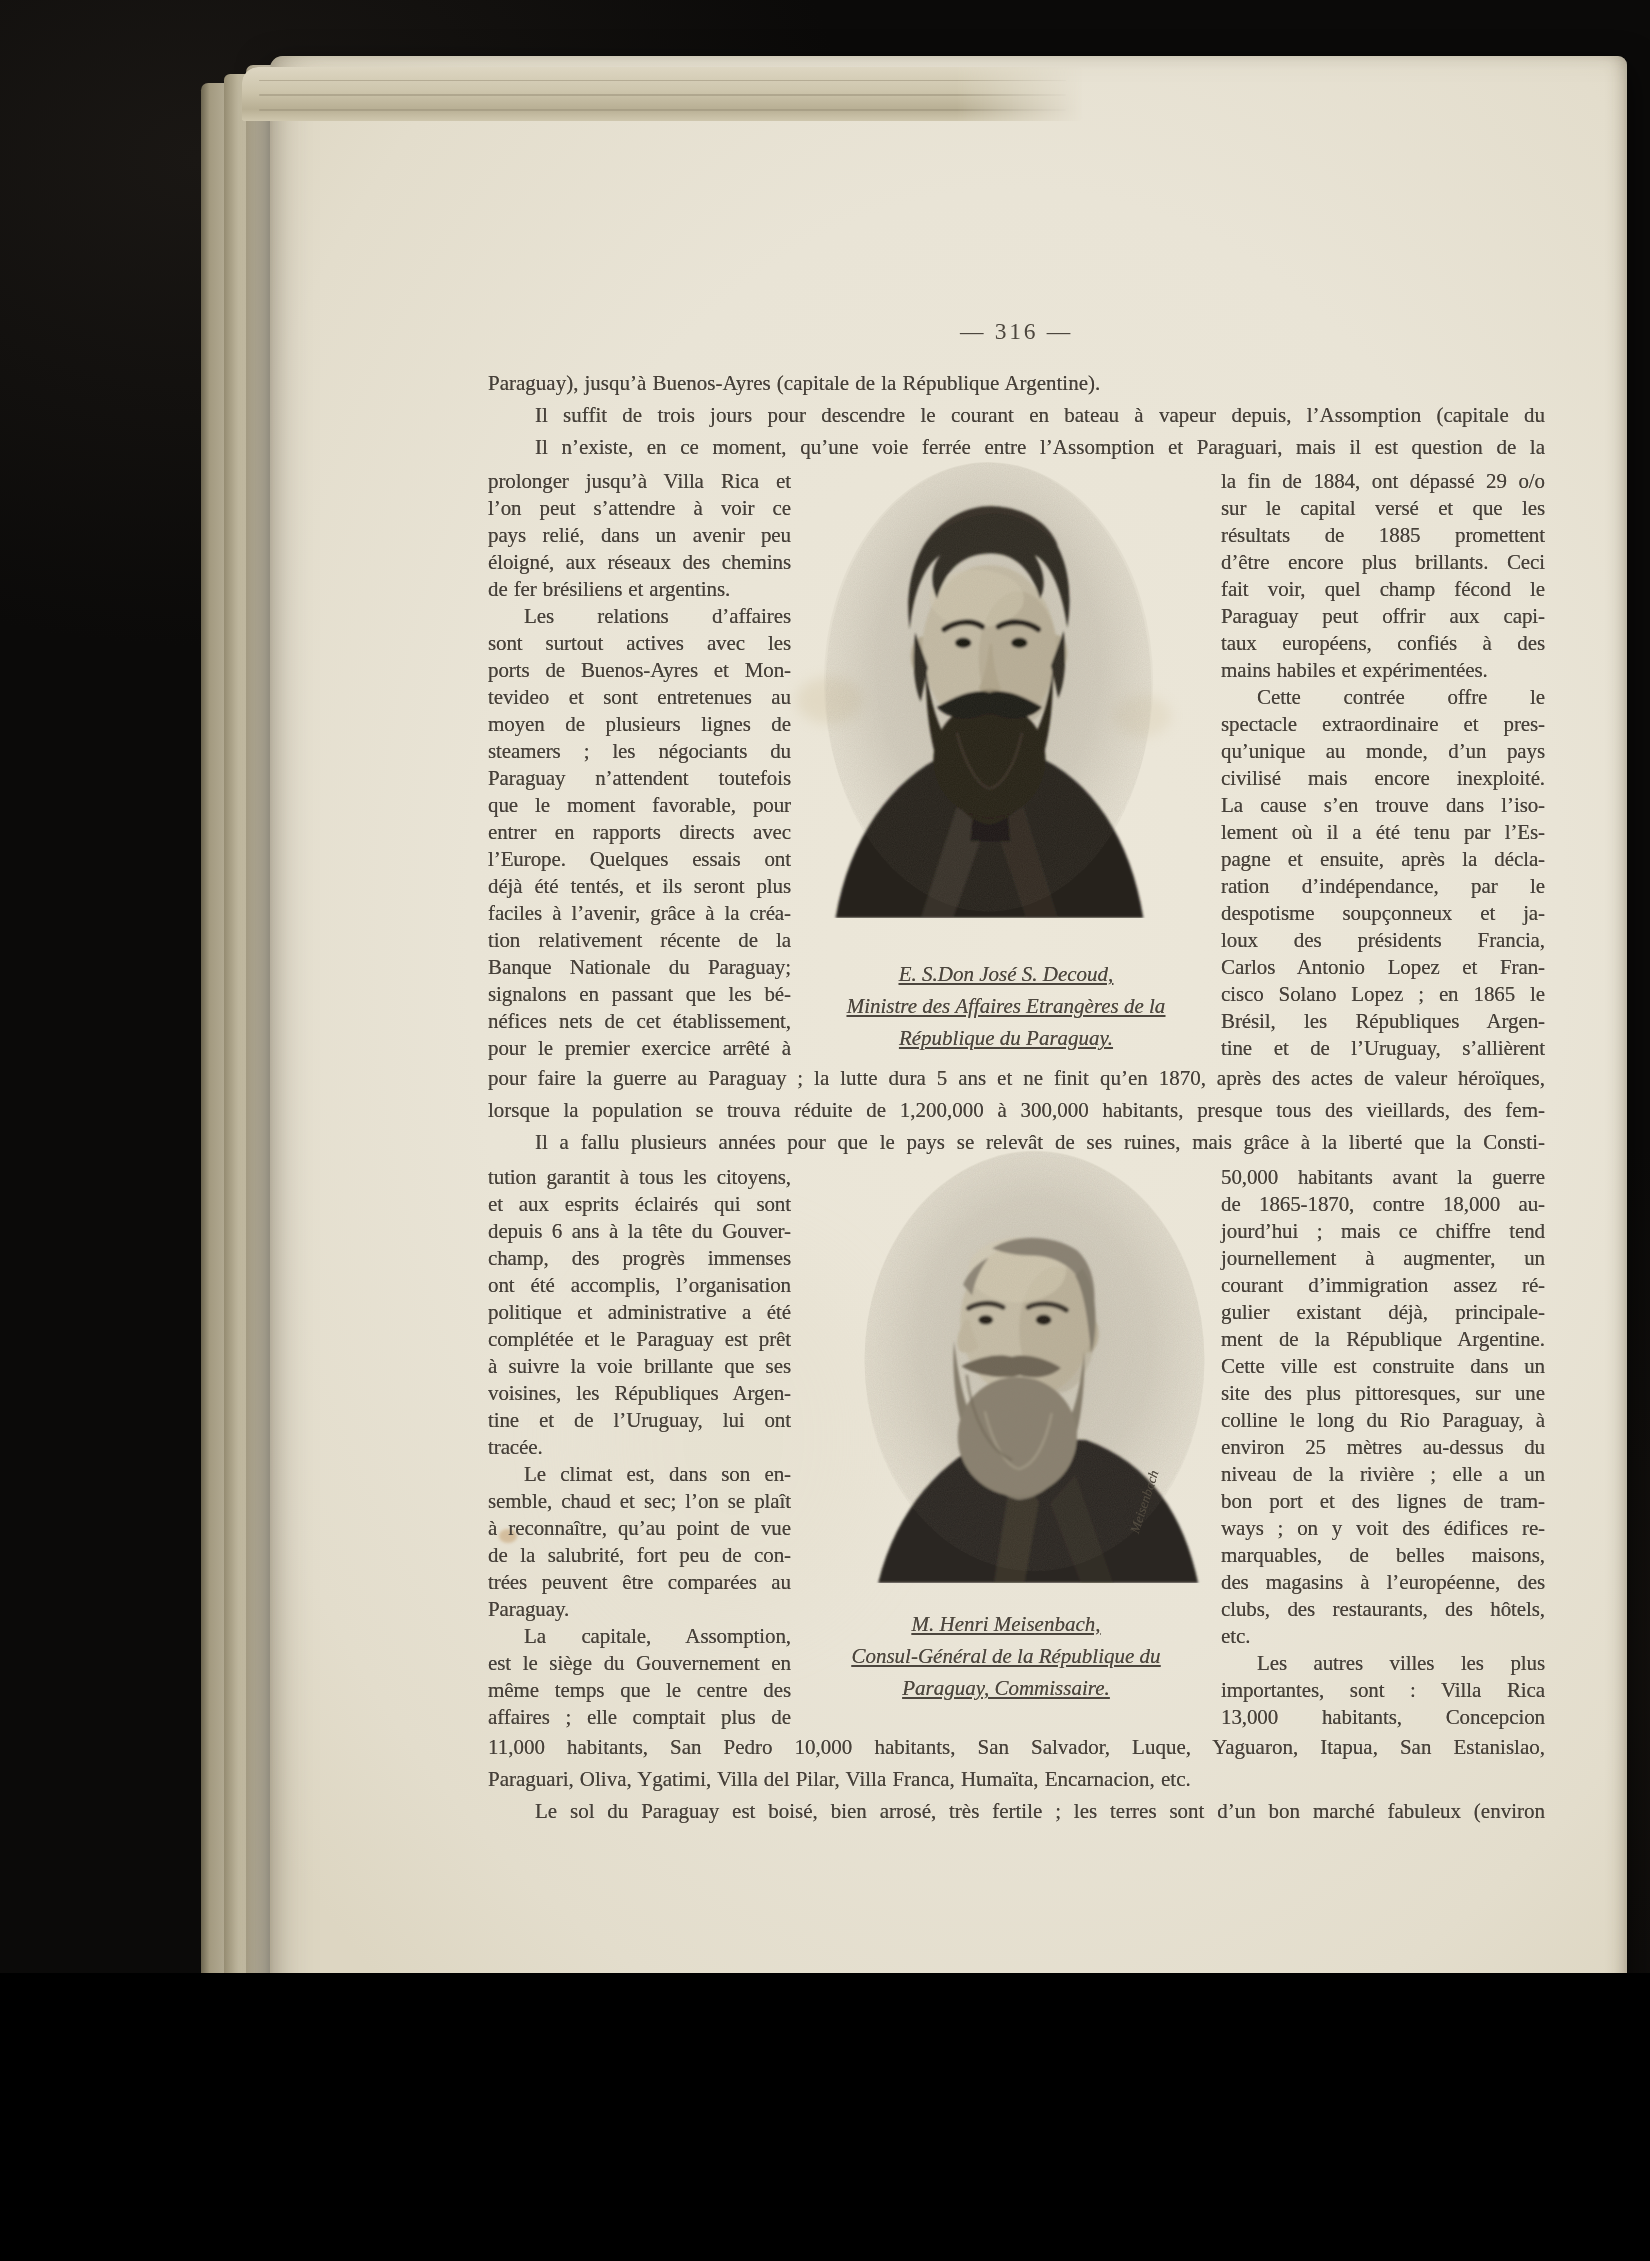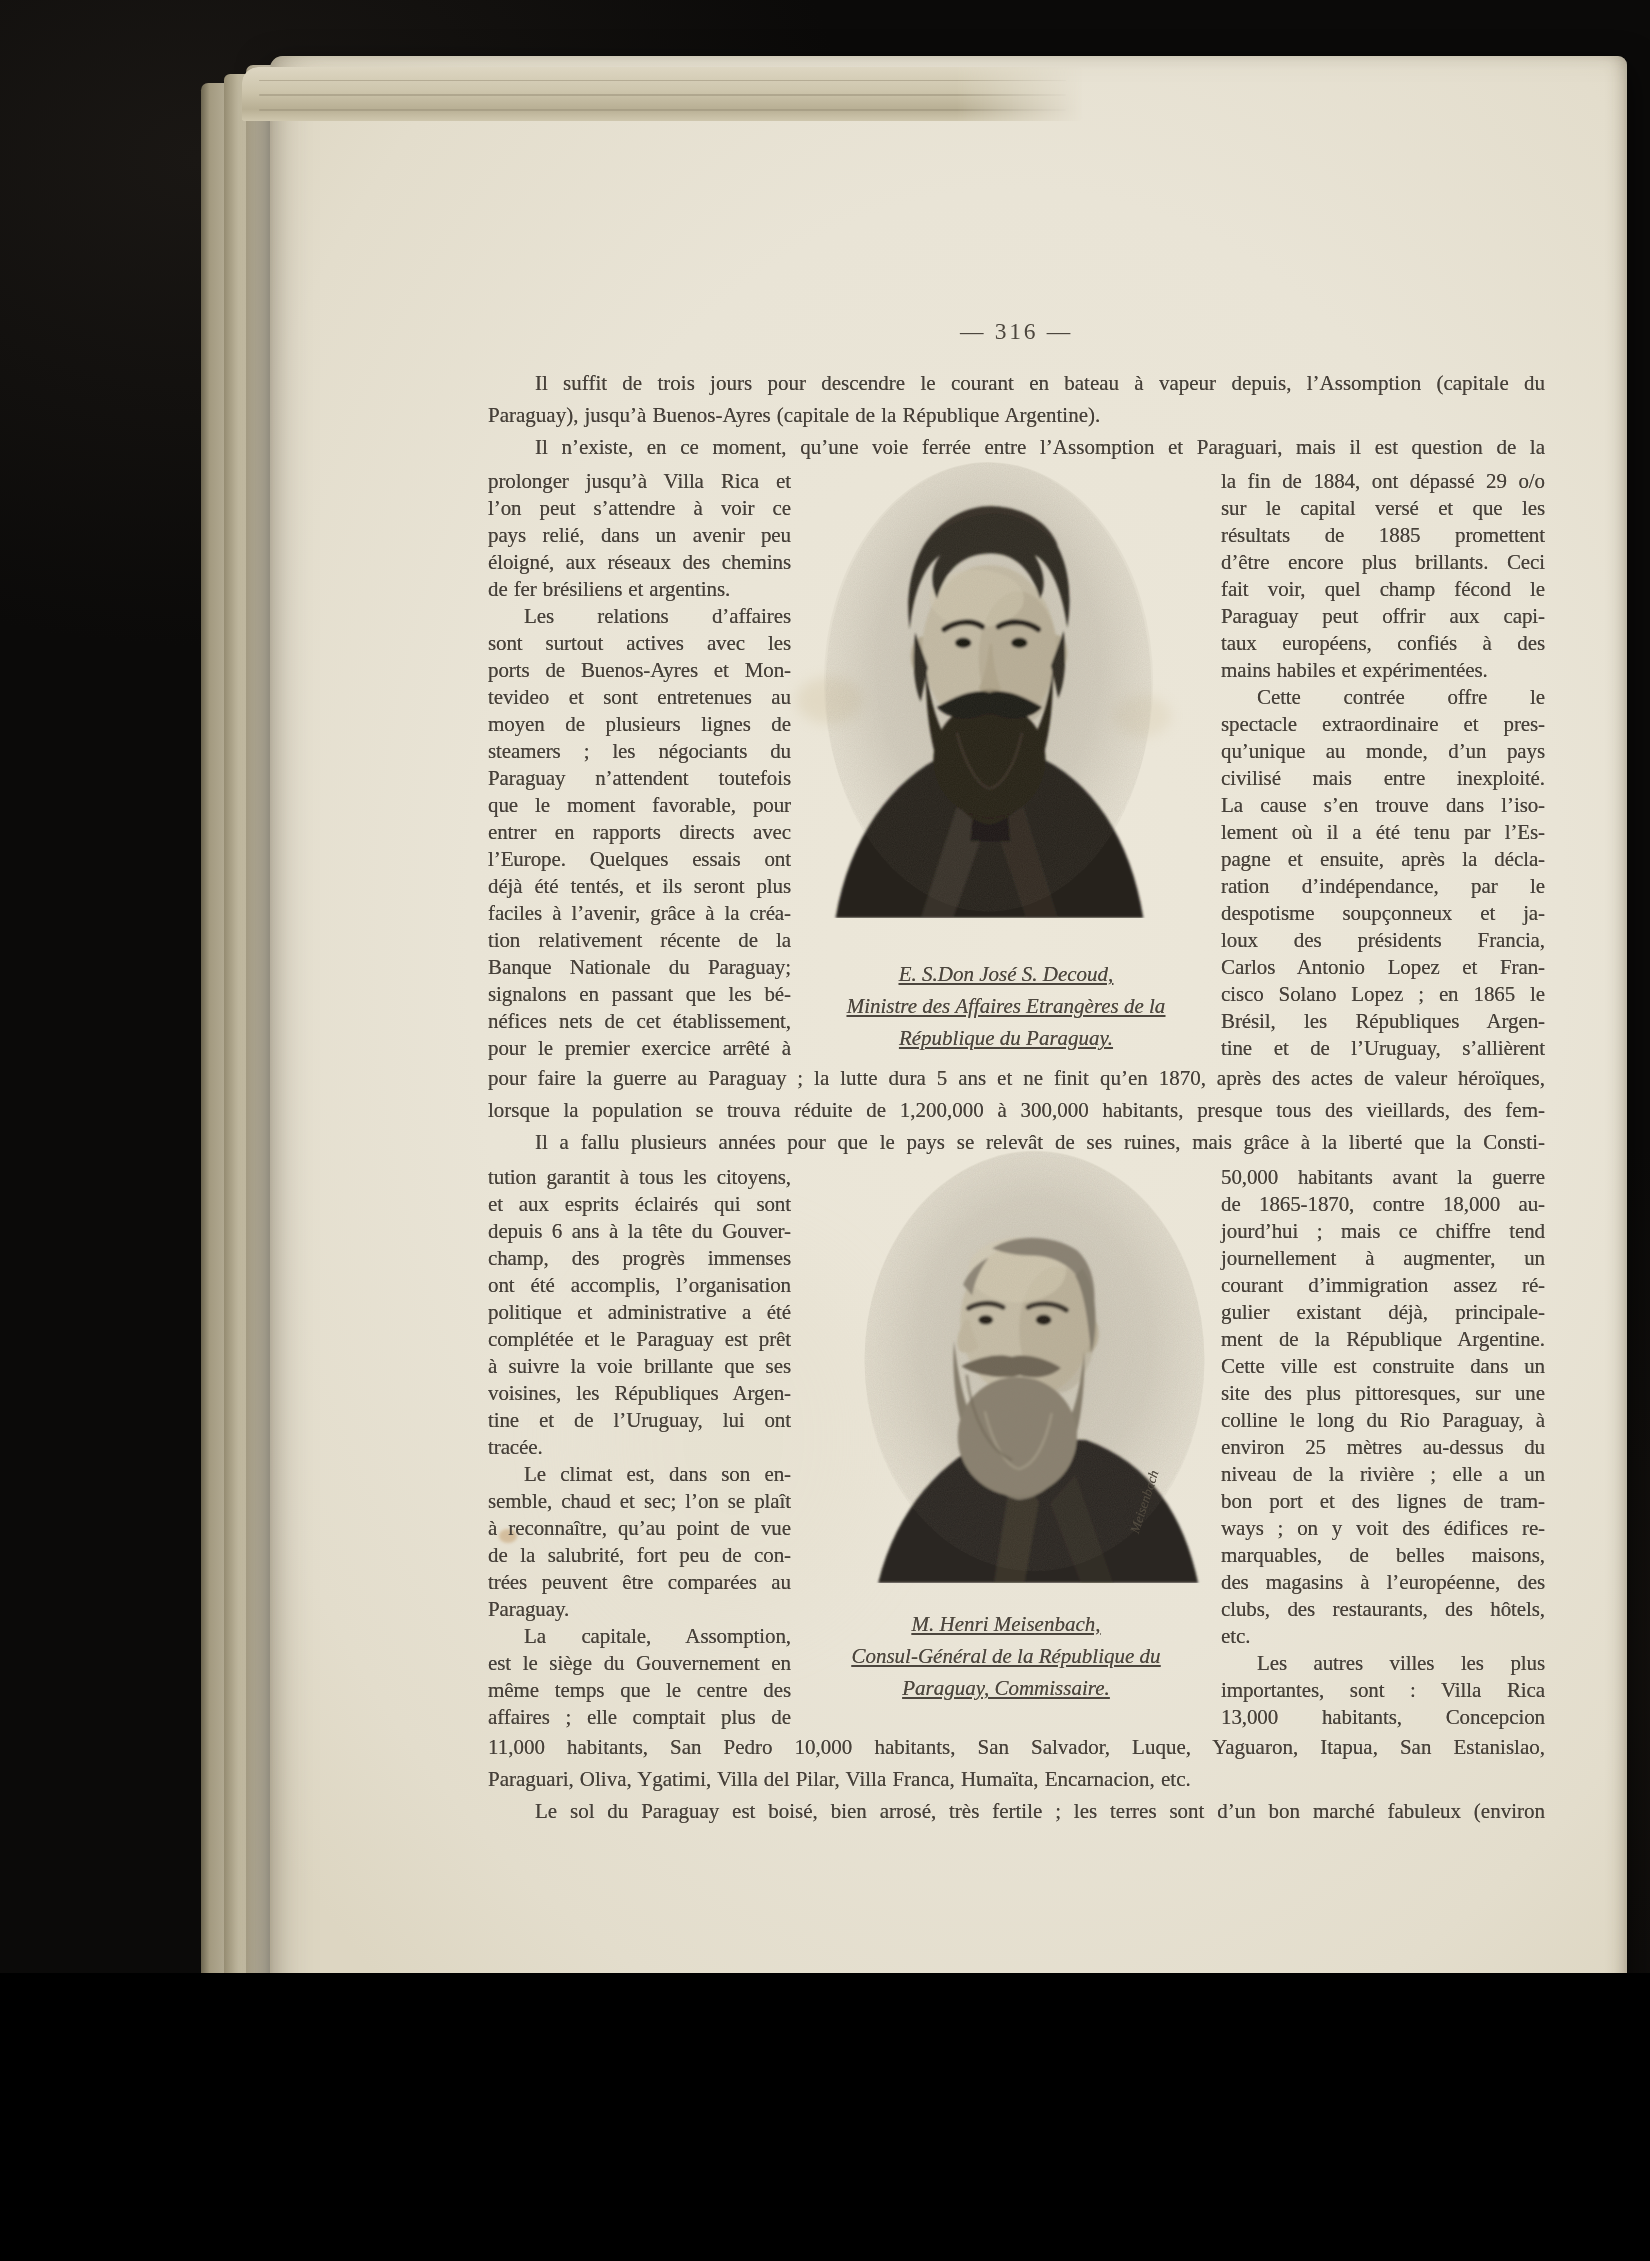--- a/index.html
+++ b/index.html
@@ -87,22 +87,22 @@
   <div class="stain s2"></div>
   <div class="stain s3"></div>
   <div class="stain s4"></div>
 
   <div class="pageno">— 316 —</div>
 
   <div class="textblock">
 
     <div class="wide">
         <div class="para">
+          <div class="line end">Paraguay), jusqu’à Buenos-Ayres (capitale de la République Argentine).</div>
           <div class="line ind">Il suffit de trois jours pour descendre le courant en bateau à vapeur depuis, l’Assomption (capitale du</div>
-          <div class="line end">Paraguay), jusqu’à Buenos-Ayres (capitale de la République Argentine).</div>
         </div>
         <div class="para">
           <div class="line ind">Il n’existe, en ce moment, qu’une voie ferrée entre l’Assomption et Paraguari, mais il est question de la</div>
         </div>
       </div>
 
     <div class="cols">
       <div class="col colL">
           <div class="para">
             <div class="line">prolonger jusqu’à Villa Rica et</div>
@@ -204,21 +204,21 @@
             <div class="line">d’être encore plus brillants. Ceci</div>
             <div class="line">fait voir, quel champ fécond le</div>
             <div class="line">Paraguay peut offrir aux capi-</div>
             <div class="line">taux européens, confiés à des</div>
             <div class="line end">mains habiles et expérimentées.</div>
           </div>
           <div class="para">
             <div class="line ind">Cette contrée offre le</div>
             <div class="line">spectacle extraordinaire et pres-</div>
             <div class="line">qu’unique au monde, d’un pays</div>
-            <div class="line">civilisé mais entre inexploité.</div>
+            <div class="line">civilisé mais encore inexploité.</div>
             <div class="line">La cause s’en trouve dans l’iso-</div>
             <div class="line">lement où il a été tenu par l’Es-</div>
             <div class="line">pagne et ensuite, après la décla-</div>
             <div class="line">ration d’indépendance, par le</div>
             <div class="line">despotisme soupçonneux et ja-</div>
             <div class="line">loux des présidents Francia,</div>
             <div class="line">Carlos Antonio Lopez et Fran-</div>
             <div class="line">cisco Solano Lopez ; en 1865 le</div>
             <div class="line">Brésil, les Républiques Argen-</div>
             <div class="line">tine et de l’Uruguay, s’allièrent</div>

